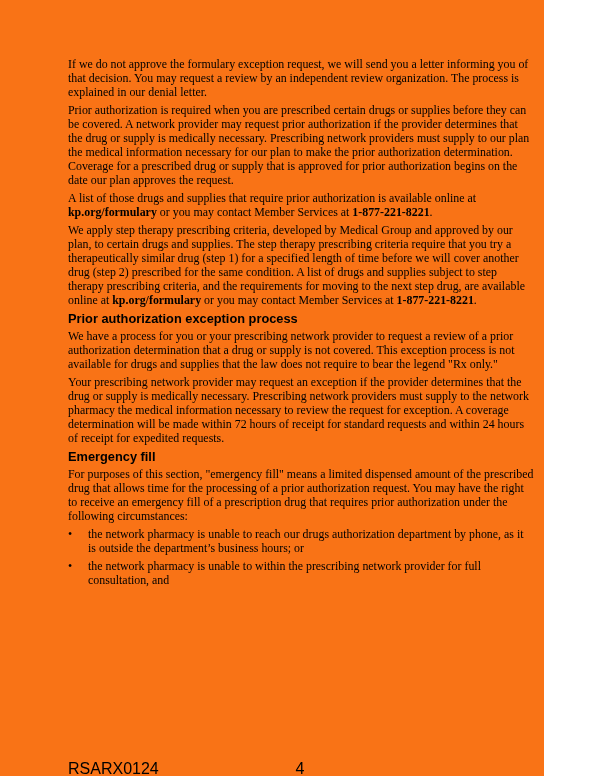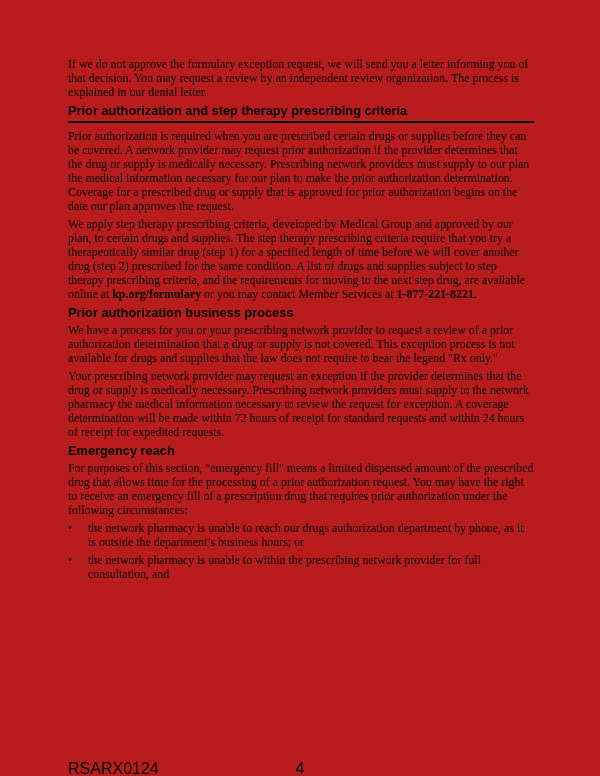--- a/index.html
+++ b/index.html
@@ -2,23 +2,23 @@
 <html><head>
 <meta charset="utf-8">
 <style>
   html, body {
     margin: 0;
     padding: 0;
     background: #ffffff;
   }
   .page {
     position: relative;
-    width: 600px;
+    width: 544px;
     height: 776px;
-    background: #b91c1c;
+    background: #f97316;
     color: #000000;
     overflow: hidden;
   }
   .content {
     position: absolute;
     left: 68px;
     top: 57px;
     width: 466px;
   }
   .body-text {
@@ -88,36 +88,36 @@
   }
 </style>
 </head>
 <body>
 
 <div class="page">
   <div class="content">
 
     <p class="body-text">If we do not approve the formulary exception request, we will send you a letter informing you of that decision. You may request a review by an independent review organization. The process is explained in our denial letter.</p>
 
-    <h2 class="section-heading ruled">Prior authorization and step therapy prescribing criteria</h2>
 
     <p class="body-text">Prior authorization is required when you are prescribed certain drugs or supplies before they can be covered. A network provider may request prior authorization if the provider determines that the drug or supply is medically necessary. Prescribing network providers must supply to our plan the medical information necessary for our plan to make the prior authorization determination. Coverage for a prescribed drug or supply that is approved for prior authorization begins on the date our plan approves the request.</p>
 
+    <p class="body-text"><span>A list of those drugs and supplies that require prior authorization is available online at </span><b>kp.org/formulary</b><span> or you may contact Member Services at </span><b>1-877-221-8221</b><span>.</span></p>
 
     <p class="body-text"><span>We apply step therapy prescribing criteria, developed by Medical Group and approved by our plan, to certain drugs and supplies. The step therapy prescribing criteria require that you try a therapeutically similar drug (step 1) for a specified length of time before we will cover another drug (step 2) prescribed for the same condition. A list of drugs and supplies subject to step therapy prescribing criteria, and the requirements for moving to the next step drug, are available online at </span><b>kp.org/formulary</b><span> or you may contact Member Services at </span><b>1-877-221-8221</b><span>.</span></p>
 
-    <h2 class="section-heading">Prior authorization business process</h2>
+    <h2 class="section-heading">Prior authorization exception process</h2>
 
     <p class="body-text">We have a process for you or your prescribing network provider to request a review of a prior authorization determination that a drug or supply is not covered. This exception process is not available for drugs and supplies that the law does not require to bear the legend "Rx only."</p>
 
     <p class="body-text">Your prescribing network provider may request an exception if the provider determines that the drug or supply is medically necessary. Prescribing network providers must supply to the network pharmacy the medical information necessary to review the request for exception. A coverage determination will be made within 72 hours of receipt for standard requests and within 24 hours of receipt for expedited requests.</p>
 
 
 
-    <h2 class="section-heading">Emergency reach</h2>
+    <h2 class="section-heading">Emergency fill</h2>
 
     <p class="body-text">For purposes of this section, "emergency fill" means a limited dispensed amount of the prescribed drug that allows time for the processing of a prior authorization request. You may have the right to receive an emergency fill of a prescription drug that requires prior authorization under the following circumstances:</p>
 
     <div class="bullet-list">
       <div class="bullet-item">
         <span class="bullet-marker">•</span>
         <span class="bullet-text">the network pharmacy is unable to reach our drugs authorization department by phone, as it is outside the department’s business hours; or</span>
       </div>
       <div class="bullet-item">
         <span class="bullet-marker">•</span>

